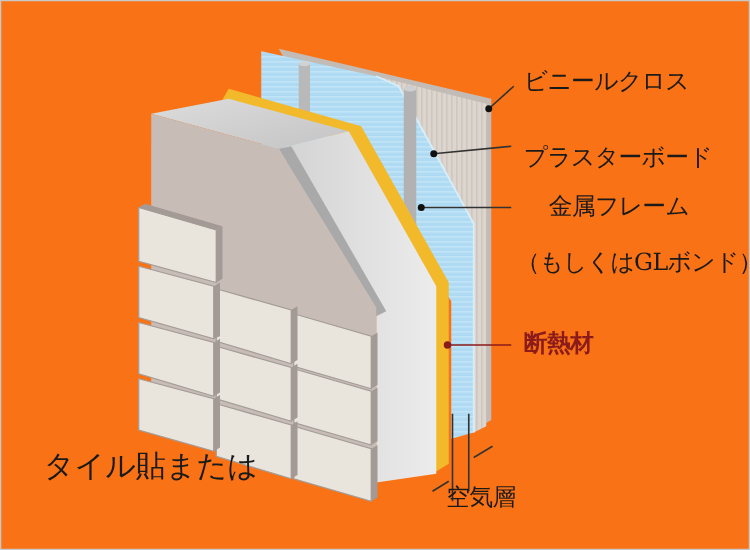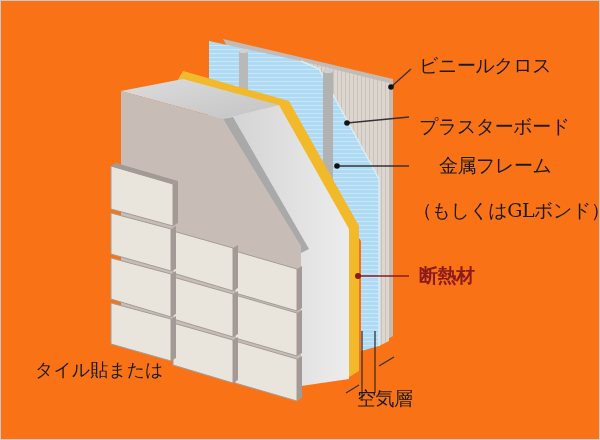--- a/index.html
+++ b/index.html
@@ -11,21 +11,21 @@
     }
     #stage svg { position:absolute; left:0; top:0; }
     .label {
       position:absolute; white-space:nowrap; color:#1a1a1a;
       font-size:19px; line-height:1; letter-spacing:-0.5px;
     }
     .label.accent { color:#8b1a1a;font-weight:bold; }
     .caption {
       position:absolute; white-space:nowrap; color:#1a1a1a;
       font-family:"DejaVu Sans", "Liberation Sans", sans-serif;
-      font-size:18px; line-height:1;
+      font-size:24px; line-height:1;
     }
   </style>
 </head>
 <body>
 
 <div id="stage">
 
   <svg width="600" height="440" viewBox="0 0 600 440">
     <defs>
       <pattern id="stripesV" width="4" height="10" patternUnits="userSpaceOnUse">

